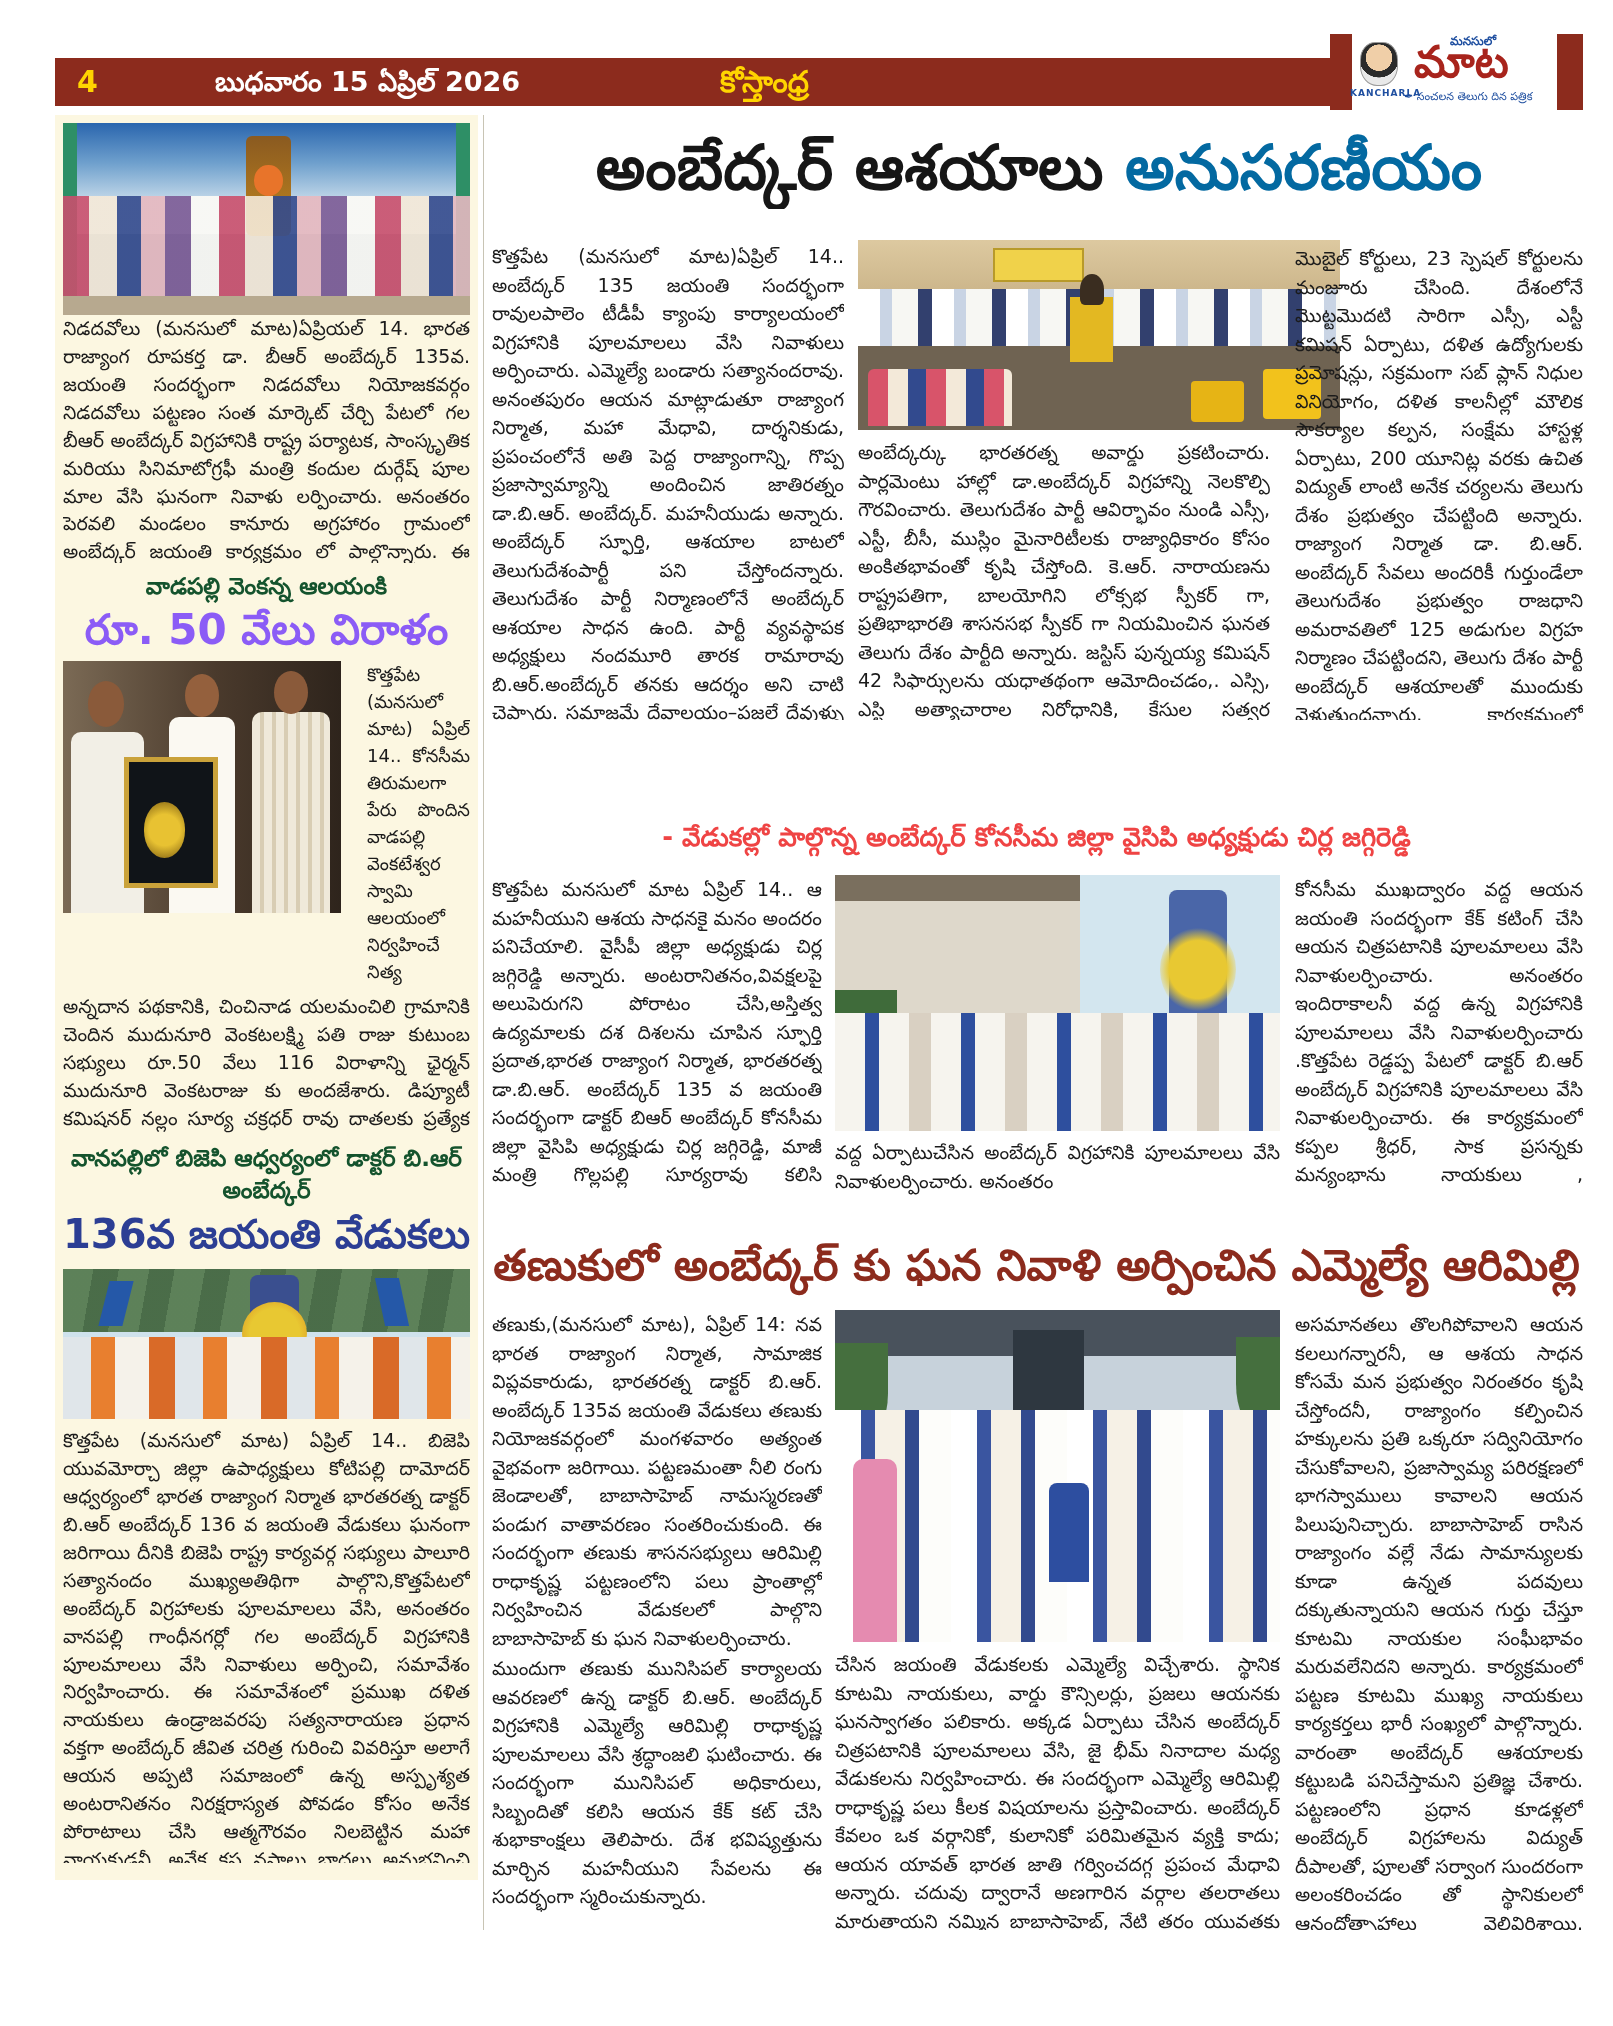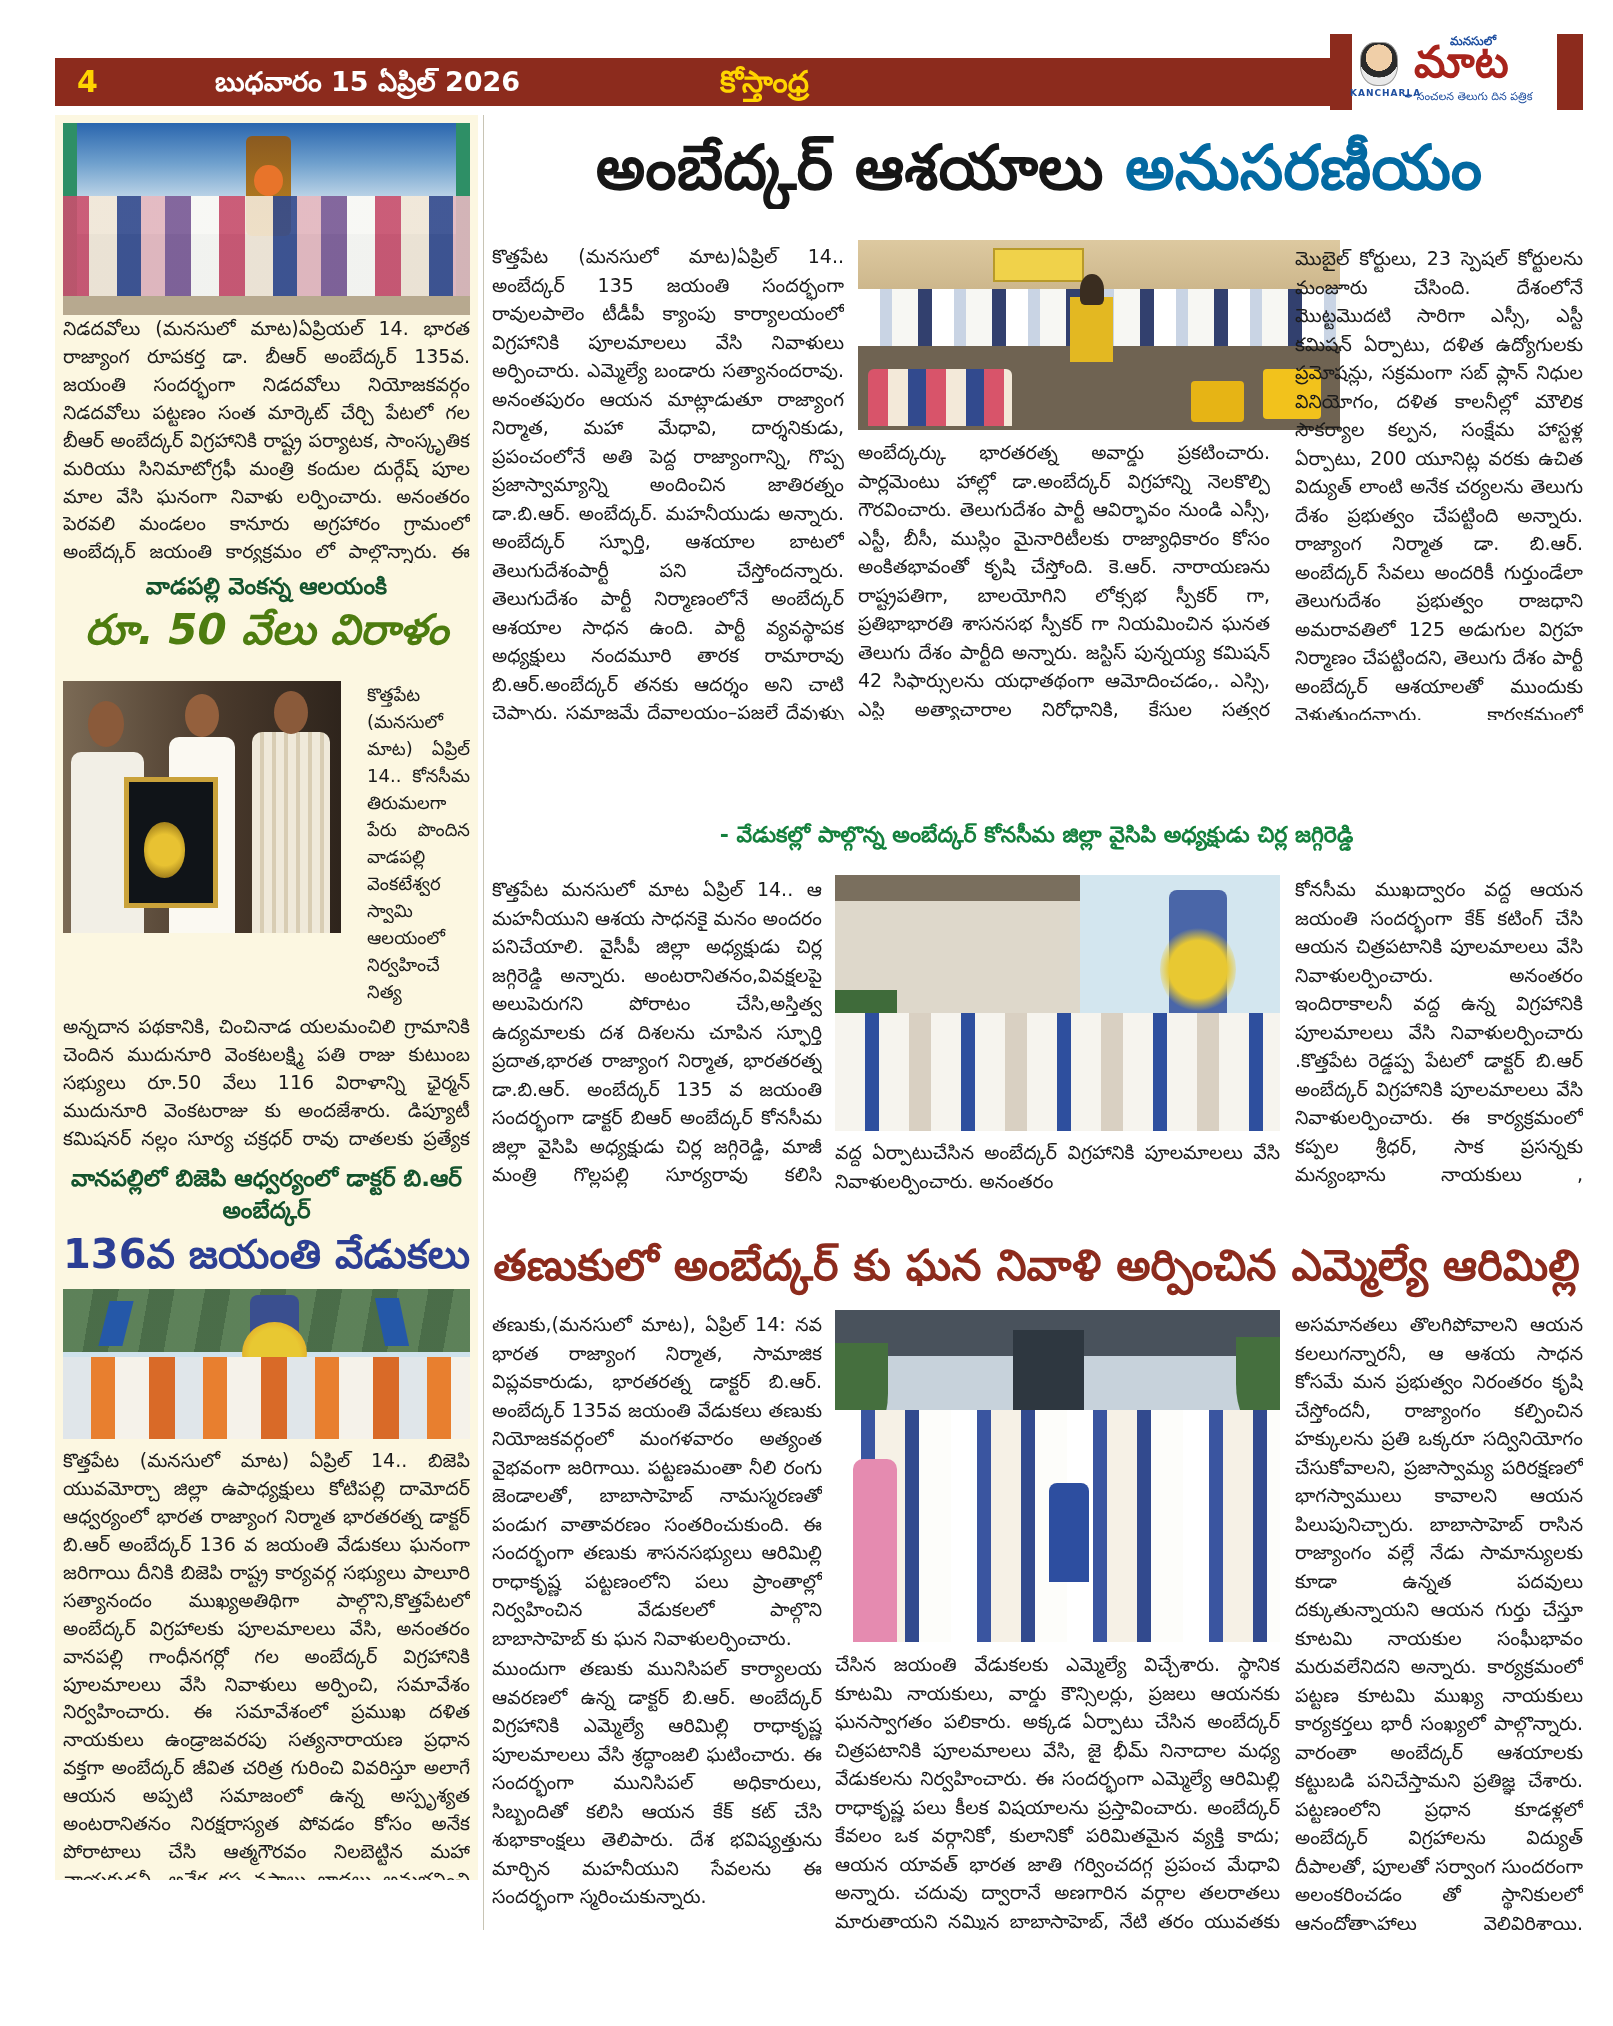--- a/index.html
+++ b/index.html
@@ -21,34 +21,34 @@
 
   
   .left-panel{position:absolute;left:55px;top:115px;width:423px;height:1765px;background:#fcf7e1;overflow:hidden;}
   .vert-rule{position:absolute;left:483px;top:115px;width:1px;height:1815px;background:#c8c4b4;}
   .lp-inner{padding:8px;}
   .photo{position:relative;overflow:hidden;background:#9aa4ab;}
   .layer{position:absolute;}
   .cap-red{color:#ed1f24;font-weight:bold;font-size:23px;text-align:center;line-height:1.45;margin:8px 2px 4px 2px;}
   .body-txt{font-size:19px;line-height:1.47;text-align:justify;color:#1b1b1b;}
   .kicker{font-weight:bold;font-size:23px;text-align:center;color:#14532d;margin:10px 0 2px 0;}
-  .hl-green{color:#4d7c0f;font-weight:bold;font-size:42px;text-align:center;line-height:1.1;margin:2px 0 28px 0;font-style:italic;}
+  .hl-green{color:#8b5cf6;font-weight:bold;font-size:42px;text-align:center;line-height:1.1;margin:2px 0 8px 0;}
   .hl-blue{color:#2c3e94;font-weight:bold;font-size:40px;text-align:center;line-height:1.15;margin:2px 0 12px 0;}
   .row2{display:flex;gap:26px;margin-top:4px;}
   .row2 .photo{flex:0 0 278px;height:252px;}
   .row2 .side{flex:1;font-size:18px;line-height:1.5;text-align:justify;overflow:hidden;}
 
   
   .abs{position:absolute;overflow:hidden;}
   .main-hl1{left:495px;top:128px;width:1088px;text-align:center;font-size:62px;font-weight:bold;line-height:1.3;white-space:nowrap;}
   .main-hl1 .blk{color:#161616;}
   .main-hl1 .red{color:#0369a1;}
   .col{font-size:19px;line-height:1.5;text-align:justify;color:#1b1b1b;}
   .a2-hl{left:490px;top:730px;width:1093px;text-align:center;color:#ed1f24;font-weight:bold;font-size:54px;line-height:1.2;white-space:nowrap;}
-  .a2-sub{left:490px;top:822px;width:1093px;text-align:center;color:#15803d;font-weight:bold;font-size:22px;}
+  .a2-sub{left:490px;top:822px;width:1093px;text-align:center;color:#ef4444;font-weight:bold;font-size:26px;}
   .a3-hl{left:490px;top:1240px;width:1093px;text-align:center;color:#8c2b1d;font-weight:bold;font-size:43px;white-space:nowrap;}
   .subhead-inline{font-weight:bold;}
   .col p{margin:0 0 2px 0;}
 </style>
 </head>
 <body>
 
 <div id="page">
 
   <div class="hdr-bar">

